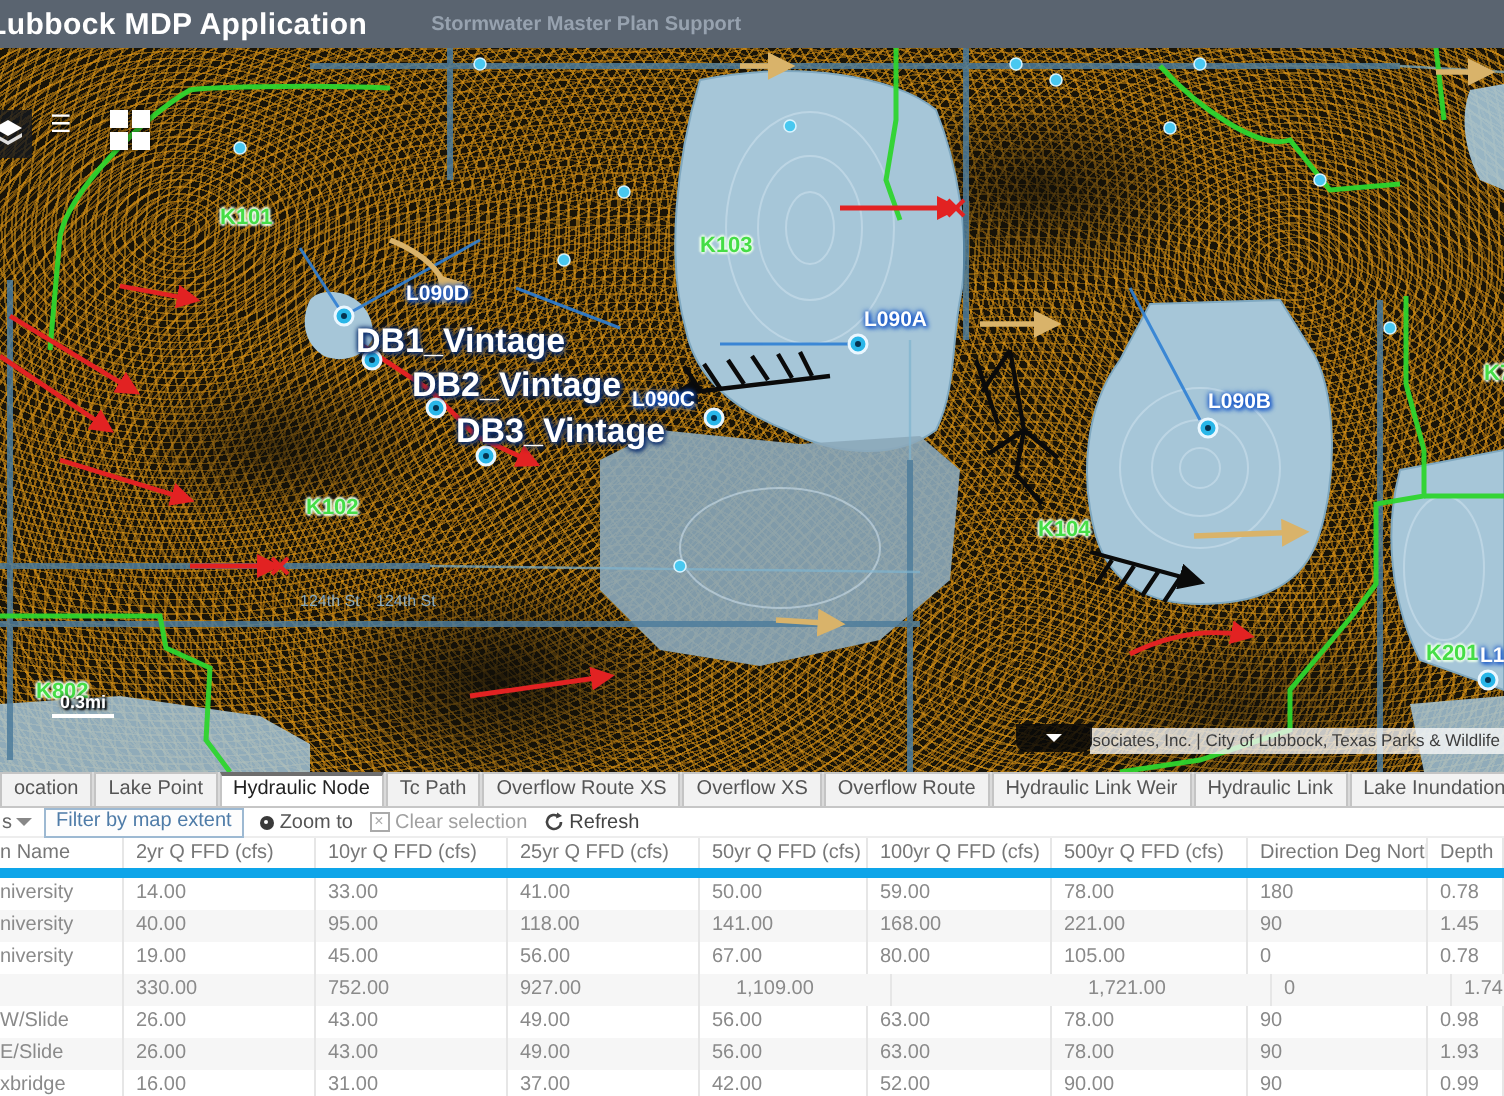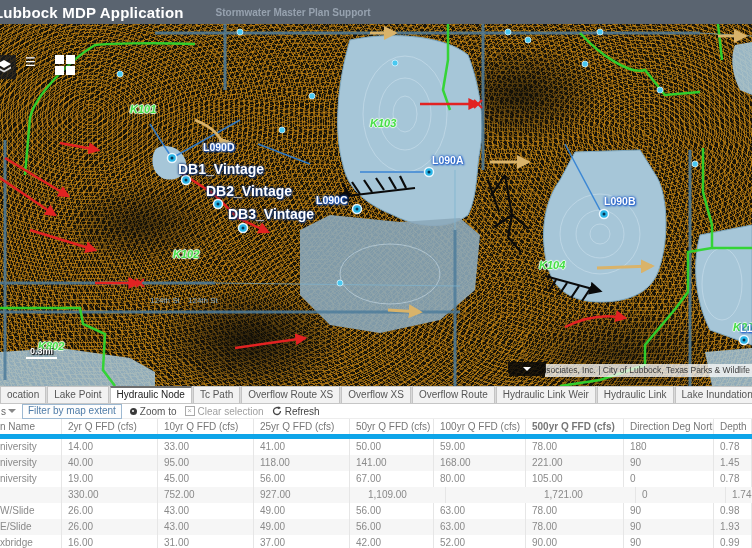--- a/index.html
+++ b/index.html
@@ -22,25 +22,25 @@
       repeating-radial-gradient(ellipse 260px 200px at 30% 55%, rgba(200,130,16,0) 0 6px, rgba(200,130,16,.4) 6px 7px),
       #191408;}
   .map-dark{position:absolute;inset:0;pointer-events:none;
     background:
       radial-gradient(ellipse 140px 80px at 250px 316px, rgba(16,14,8,.85), rgba(16,14,8,0) 70%),
       radial-gradient(ellipse 120px 70px at 520px 70px,  rgba(16,14,8,.7),  rgba(16,14,8,0) 70%),
       radial-gradient(ellipse 110px 60px at 140px 200px, rgba(16,14,8,.6),  rgba(16,14,8,0) 70%),
       radial-gradient(ellipse 150px 70px at 620px 330px, rgba(16,14,8,.5),  rgba(16,14,8,0) 70%);}
   .map svg.features{position:absolute;top:0;left:0;}
   .map-labels{position:absolute;inset:0;pointer-events:none;}
-  .lbl-basin{position:absolute;color:#46dd46;font-style:italic;font-weight:bold;font-size:11px;white-space:nowrap;
-             text-shadow:-1px 0 1px #eaffea,1px 0 1px #eaffea,0 -1px 1px #eaffea,0 1px 1px #eaffea;padding-left:20px;}
+  .lbl-basin{position:absolute;color:#46dd46;font-weight:bold;font-size:11px;white-space:nowrap;
+             text-shadow:-1px 0 1px #eaffea,1px 0 1px #eaffea,0 -1px 1px #eaffea,0 1px 1px #eaffea;}
   .lbl-node{position:absolute;color:#fff;font-weight:bold;font-size:10.5px;white-space:nowrap;
             text-shadow:0 0 2px #1656c8,0 0 3px #1656c8,1px 1px 2px #1656c8;}
-  .lbl-db{position:absolute;color:#fff;font-weight:bold;font-size:14px;white-space:nowrap;
+  .lbl-db{position:absolute;color:#fff;font-weight:bold;font-size:17px;white-space:nowrap;
           text-shadow:0 0 2px #0d2f6e,0 0 3px #0d2f6e,1px 1px 2px #0d2f6e;}
   .lbl-street{position:absolute;color:#8fb6d4;font-size:8px;white-space:nowrap;opacity:.9;}
 
   
   .search-wrap{position:absolute;top:4px;left:0;height:20px;display:flex;z-index:20;
                box-shadow:0 1px 2px rgba(0,0,0,.4);}
   .search-dd{width:11px;background:#fff;border-right:1px solid #d5d5d5;display:flex;align-items:center;justify-content:center;cursor:pointer;}
   .caret{width:0;height:0;border-left:4px solid transparent;border-right:4px solid transparent;border-top:4px solid #555;}
   .search-input{width:116px;border:none;outline:none;padding:0 6px;font-size:11px;color:#333;font-family:"Liberation Sans",sans-serif;}
   .search-input::placeholder{color:#9a9a9a;}
@@ -322,21 +322,21 @@
 </div>
 
 <div class="tbl">
   <div class="thead">
       <div class="tcell first" style="width: 62px;">n Name</div>
       <div class="tcell" style="width: 96px;">2yr Q FFD (cfs)</div>
       <div class="tcell" style="width: 96px;">10yr Q FFD (cfs)</div>
       <div class="tcell" style="width: 96px;">25yr Q FFD (cfs)</div>
       <div class="tcell" style="width: 84px;">50yr Q FFD (cfs)</div>
       <div class="tcell" style="width: 92px;">100yr Q FFD (cfs)</div>
-      <div class="tcell" style="width: 98px; font-weight: bold;">500yr Q FFD (cfs)</div>
+      <div class="tcell" style="width: 98px;">500yr Q FFD (cfs)</div>
       <div class="tcell" style="width: 90px;">Direction Deg North</div>
       <div class="tcell" style="width: 38px;">Depth</div>
     </div>
   <div>
       <div class="trow">
         <div class="tcell first" style="width: 62px;">niversity</div>
         <div class="tcell" style="width: 96px;">14.00</div>
         <div class="tcell" style="width: 96px;">33.00</div>
         <div class="tcell" style="width: 96px;">41.00</div>
         <div class="tcell" style="width: 84px;">50.00</div>

